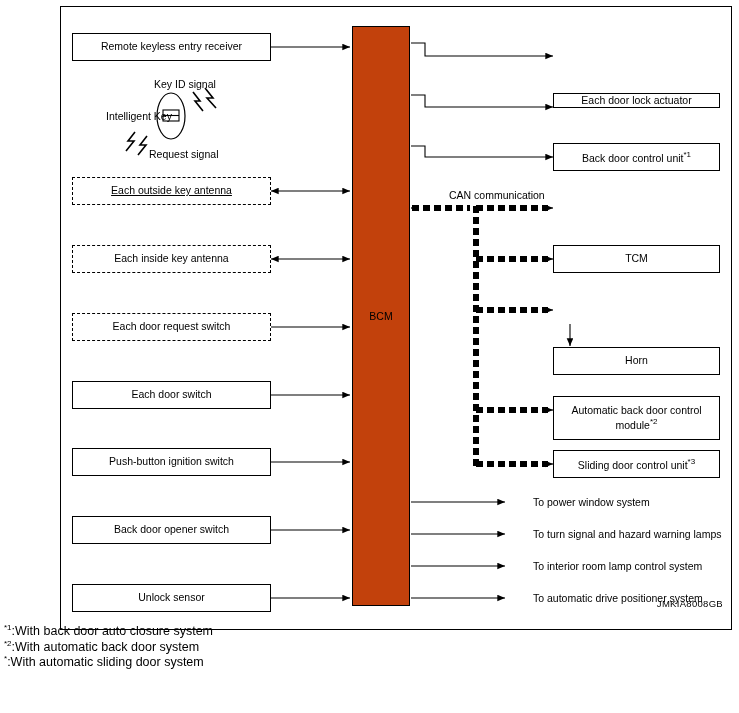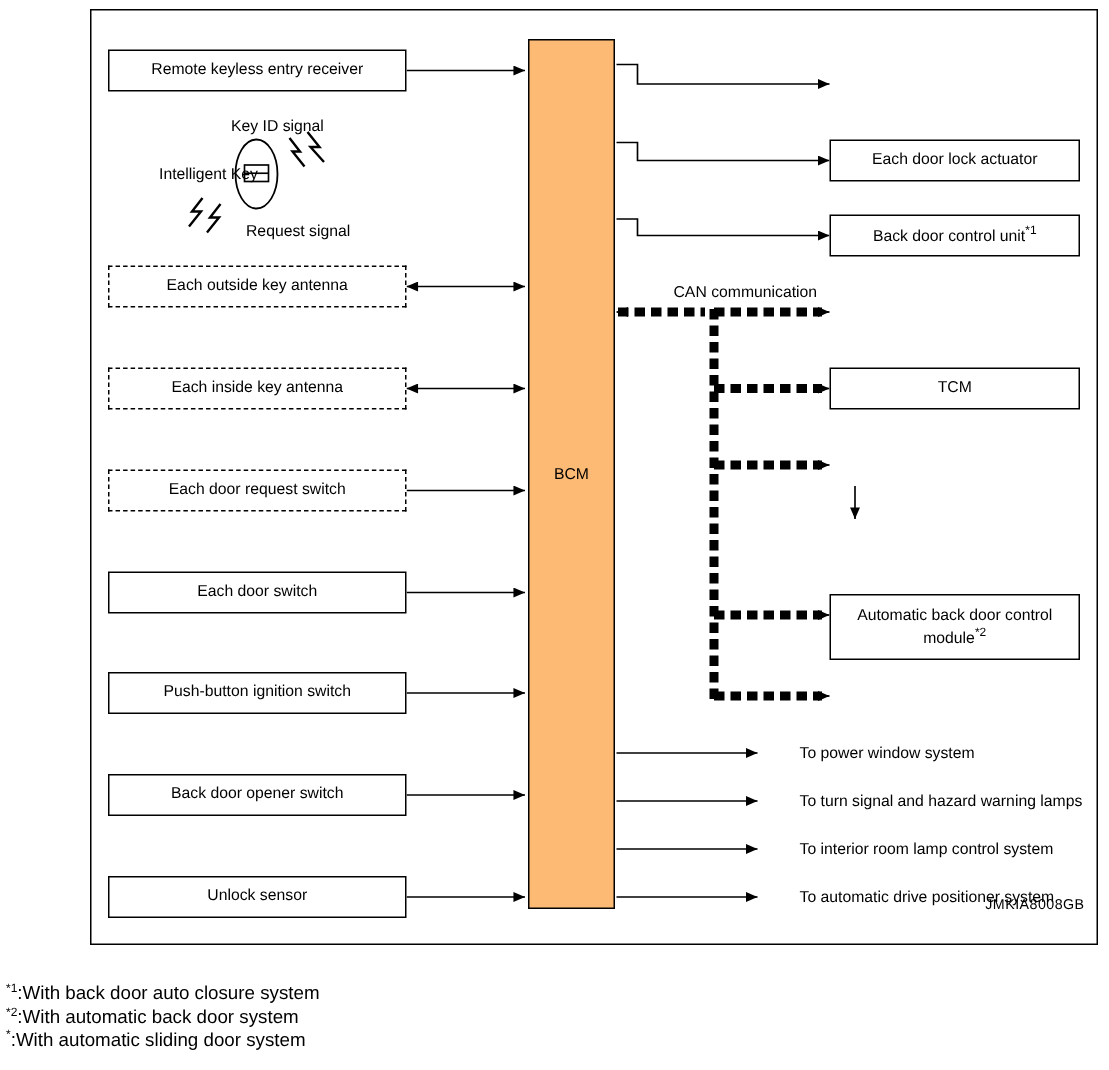--- a/index.html
+++ b/index.html
@@ -48,41 +48,41 @@
     border-style: dashed;
   }
   .bcm {
     position: absolute;
     left: 352px;
     top: 26px;
     width: 58px;
     height: 580px;
     border: 1px solid #000;
     box-sizing: border-box;
-    background: #fdba74;
+    background: #c2410c;
     display: flex;
     align-items: center;
     justify-content: center;
     font-size: 10.5px;
   }
   .plain-label {
     position: absolute;
     font-size: 10.5px;
     white-space: nowrap;
     margin-left: 22px;
   }
   .note-line {
     font-size: 12.5px;
     white-space: nowrap;
     line-height: 1.15;
   }
   .notes {
     position: absolute;
     left: 4px;
-    top: 654px;
+    top: 623px;
     width: 600px;
   }
   sup {
     font-size: 8px;
     vertical-align: super;
   }
   .code {
     position: absolute;
     right: 16px;
     top: 598px;
@@ -161,21 +161,21 @@
     <line x1="163" y1="115.5" x2="179" y2="115.5" stroke="#000" stroke-width="1.1"></line>
   </svg>
 
   <div class="bcm">
     <span>BCM</span>
   </div>
 
   <div class="box" style="left:72px; top:33px; width:199px; height:28px;">
     <span>Remote keyless entry receiver</span>
   </div>
-  <div class="box dashed" style="left:72px; top:177px; width:199px; height:28px;">
+  <div class="box dashed" style="left:72px; top:177px; width:199px; height:28px;text-decoration:underline;">
     <span>Each outside key antenna</span>
   </div>
   <div class="box dashed" style="left:72px; top:245px; width:199px; height:28px;text-align:center;">
     <span>Each inside key antenna</span>
   </div>
   <div class="box dashed" style="left:72px; top:313px; width:199px; height:28px;">
     <span>Each door request switch</span>
   </div>
   <div class="box" style="left:72px; top:381px; width:199px; height:28px;">
     <span>Each door switch</span>
@@ -185,36 +185,42 @@
   </div>
   <div class="box" style="left:72px; top:516px; width:199px; height:28px;">
     <span>Back door opener switch</span>
   </div>
   <div class="box" style="left:72px; top:584px; width:199px; height:28px;">
     <span>Unlock sensor</span>
   </div>
 
   <div class="plain-label" style="left:132px; top:78px;">Key ID signal</div>
   <div class="plain-label" style="left:84px; top:110px;">Intelligent Key</div>
-  <div class="plain-label" style="left:142px; top:148px;">Request signal</div>
+  <div class="plain-label" style="left:127px; top:148px;">Request signal</div>
 
   <div class="plain-label" style="left:427px; top:189px;">CAN communication</div>
 
-  <div class="box" style="left:553px; top:93px; width:167px; height:28px;">
+  <div class="box" style="left:553px; top:93px; width:167px; height:15px;">
     <span>Each door lock actuator</span>
   </div>
   <div class="box" style="left:553px; top:143px; width:167px; height:28px;">
     <span><span>Back door control unit</span><sup>*1</sup></span>
   </div>
 
   <div class="box" style="left:553px; top:245px; width:167px; height:28px;">
     <span>TCM</span>
   </div>
+  <div class="box" style="left:553px; top:347px; width:167px; height:28px;">
+    <span>Horn</span>
+  </div>
   <div class="box" style="left:553px; top:396px; width:167px; height:44px; flex-direction:column; justify-content:center;">
     <span><span>Automatic back door control module</span><sup>*2</sup></span>
+  </div>
+  <div class="box" style="left:553px; top:450px; width:167px; height:28px;">
+    <span><span>Sliding door control unit</span><sup>*3</sup></span>
   </div>
 
   <div class="plain-label" style="left:511px; top:496px;">To power window system</div>
   <div class="plain-label" style="left:511px; top:528px;">To turn signal and hazard warning lamps</div>
   <div class="plain-label" style="left:511px; top:560px;">To interior room lamp control system</div>
   <div class="plain-label" style="left:511px; top:592px;">To automatic drive positioner system</div>
 
   <div class="code">JMKIA8008GB</div>
 
   <div class="notes">

